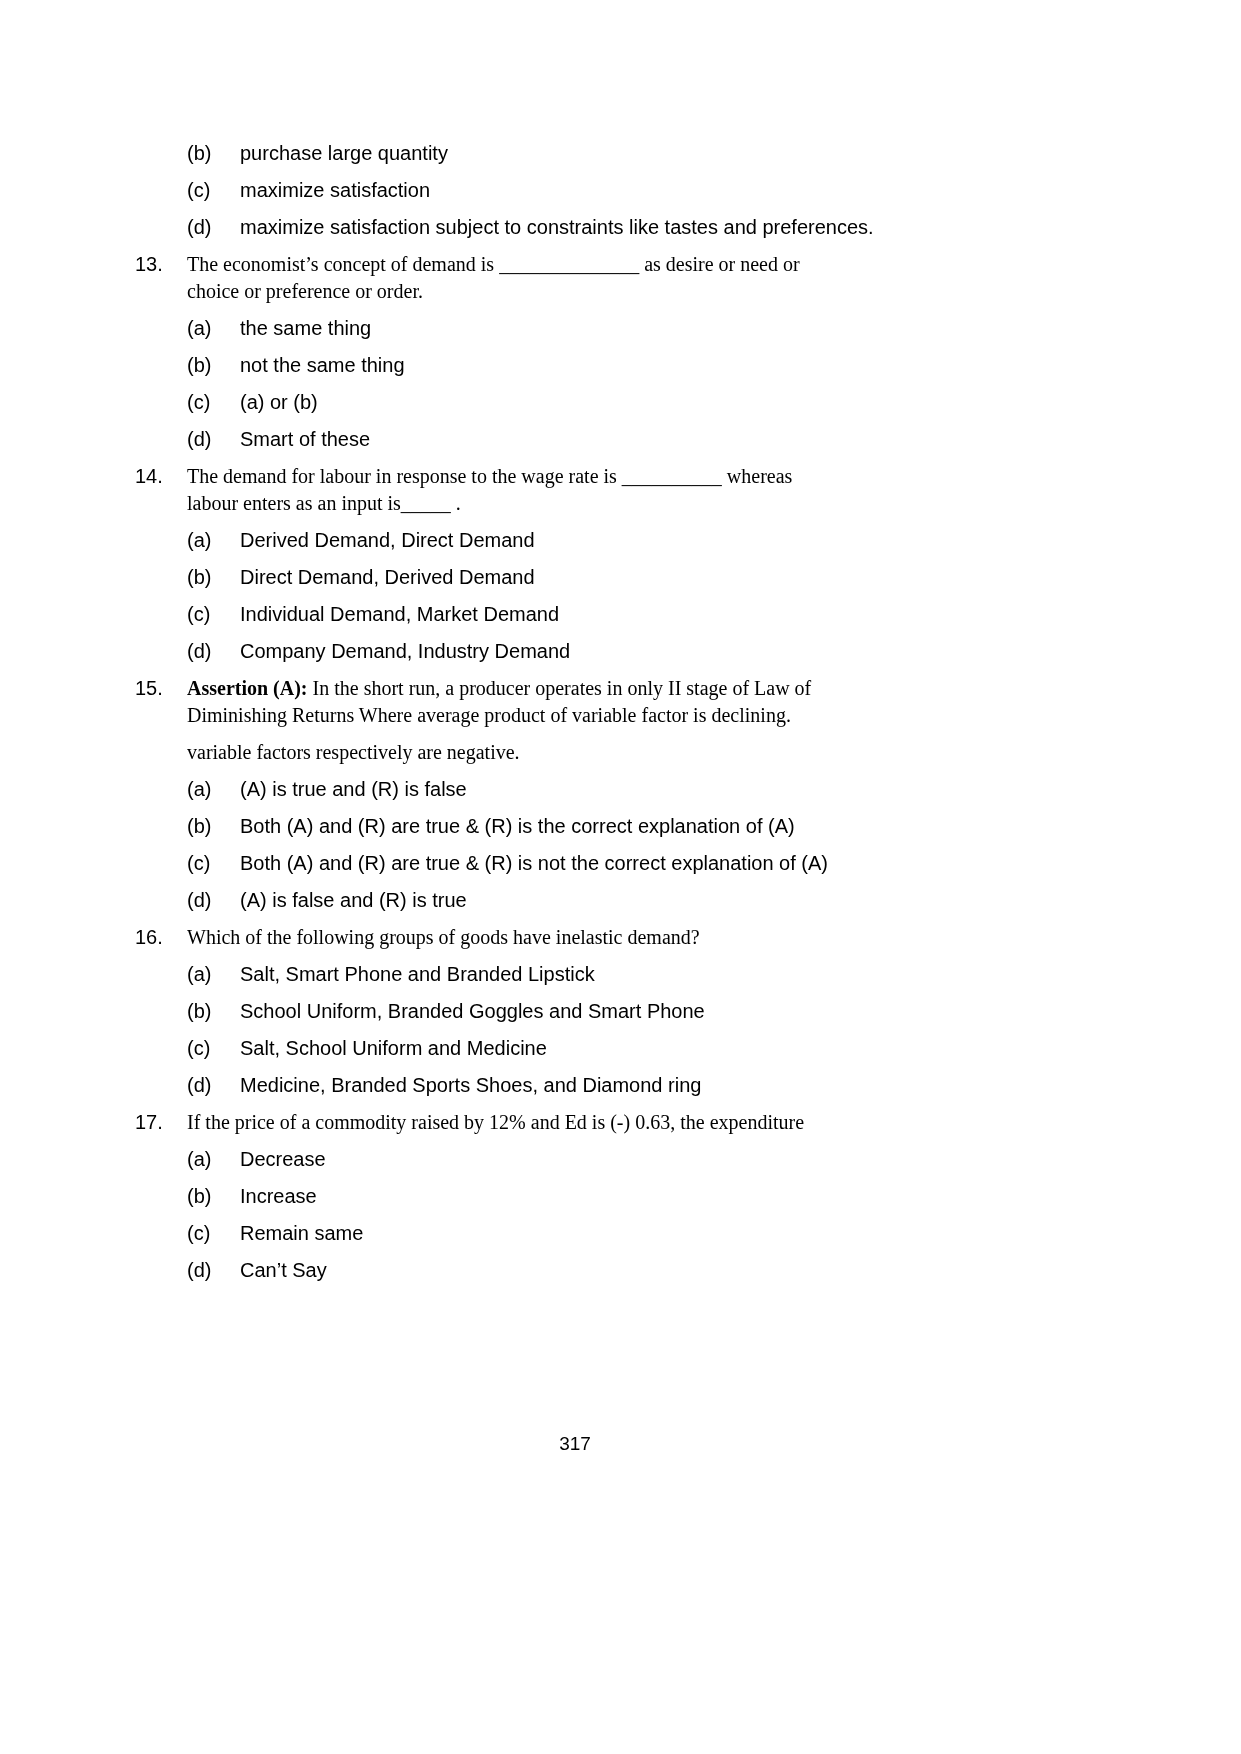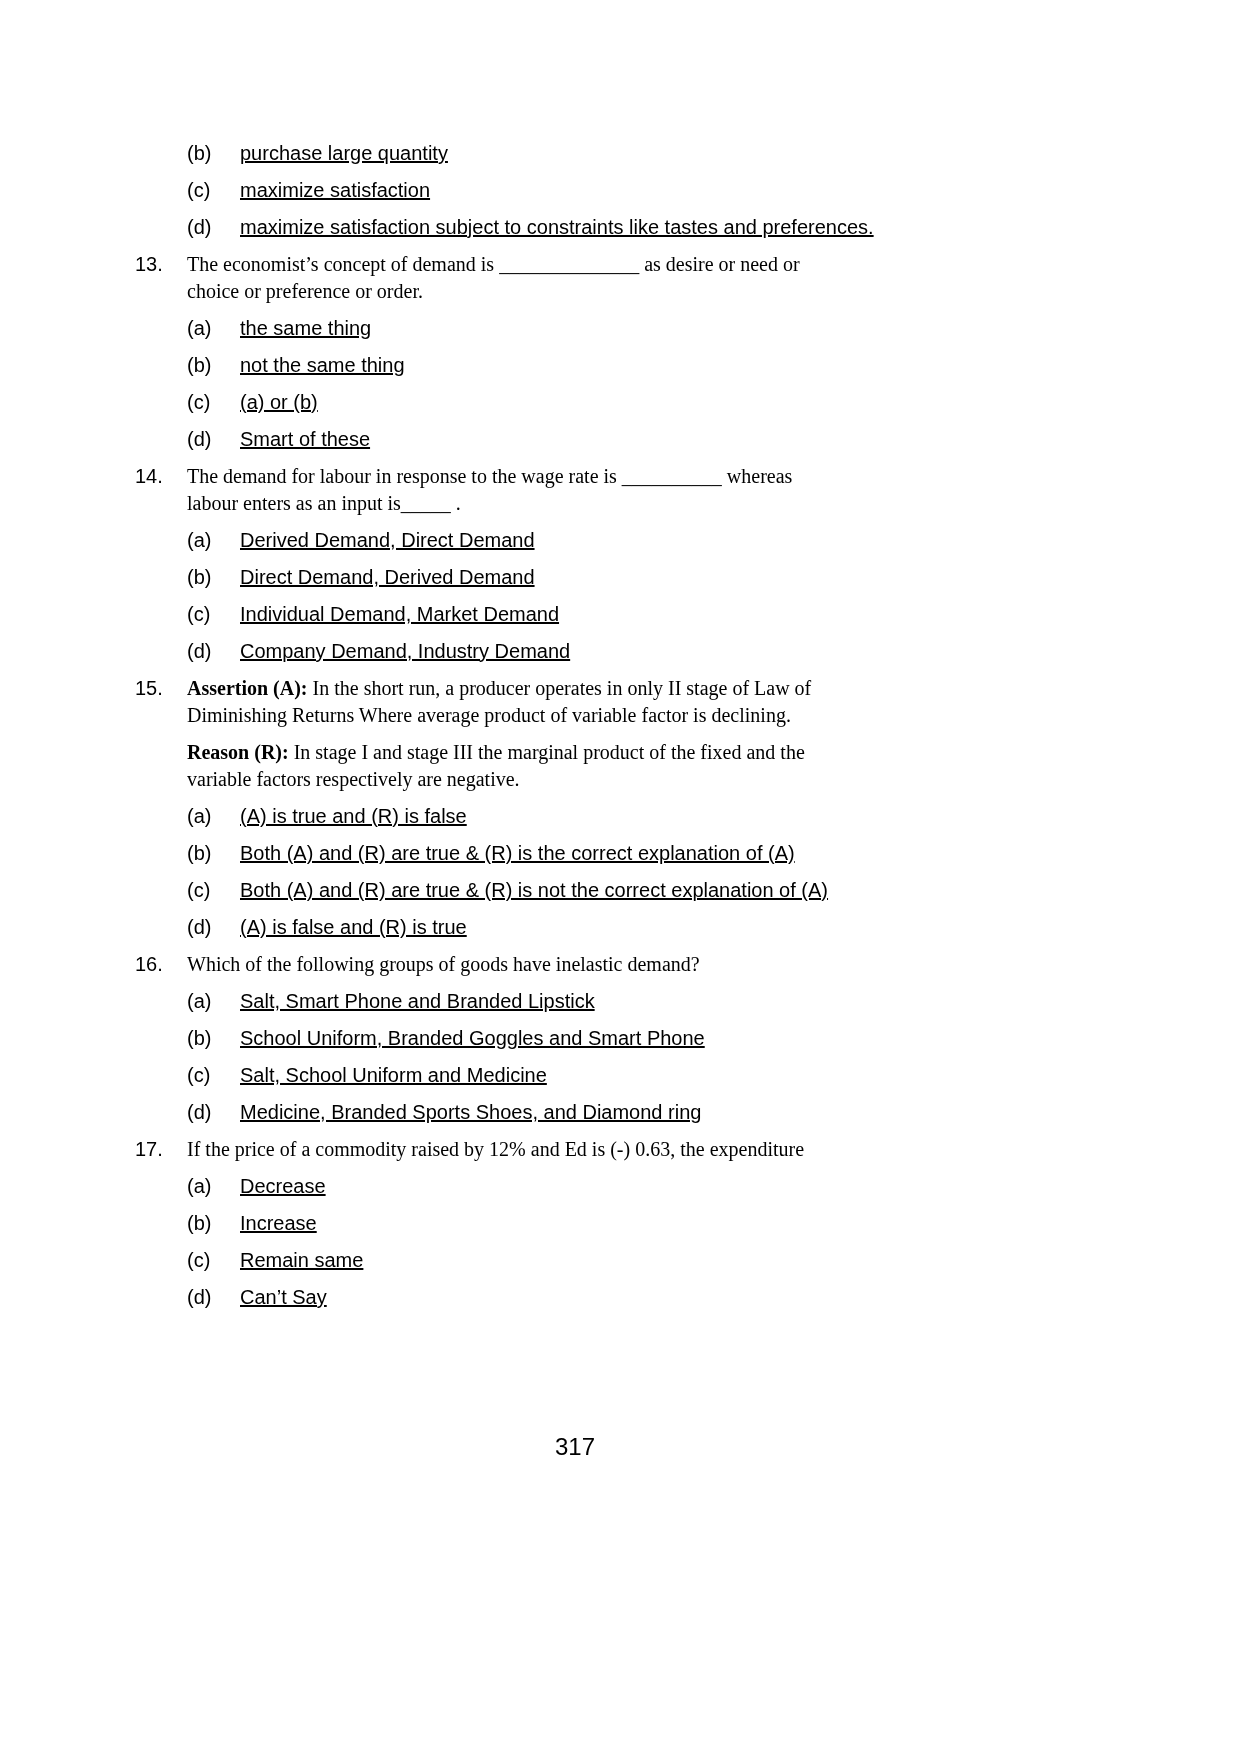--- a/index.html
+++ b/index.html
@@ -18,33 +18,33 @@
     position: absolute;
     left: 135px;
     top: 140px;
     width: 880px;
     font-size: 20px;
     line-height: 27px;
   }
   .block { margin-bottom: 10px; }
   .option { display: flex; margin-left: 52px; }
   .opt-letter { flex: 0 0 53px; }
-  .opt-text { flex: 1; text-decoration: underline; }
+  .opt-text { flex: 1; }
   .question { display: flex; }
   .q-num { flex: 0 0 52px; }
   .q-body { flex: 1; }
   .q-line { min-height: 27px; font-family: Liberation Serif, serif; }
   .bold { font-weight: 700; }
   .page-number {
     position: absolute;
     left: 135px;
     top: 1433px;
     width: 880px;
     text-align: center;
-    font-size: 24px;
+    font-size: 19px;
   }
 </style>
 </head>
 <body>
 
 <div class="page">
   <div class="content">
 
     <div class="option block">
       <span class="opt-letter">(b)</span>
@@ -111,21 +111,20 @@
       <span class="q-num">15.</span>
       <div class="q-body">
         <div class="q-line"><span class="bold">Assertion (A):</span> <span>In the short run, a producer operates in only II stage of Law of</span></div>
         <div class="q-line">Diminishing Returns Where average product of variable factor is declining.</div>
       </div>
     </div>
 
     <div class="question block">
       <span class="q-num"></span>
       <div class="q-body">
-        <div class="q-line"><span class="bold">Reason (R):</span> <span>In stage I and stage III the marginal product of the fixed and the</span></div>
         <div class="q-line">variable factors respectively are negative.</div>
       </div>
     </div>
     <div class="option block">
       <span class="opt-letter">(a)</span>
       <span class="opt-text">(A) is true and (R) is false</span>
     </div>
     <div class="option block">
       <span class="opt-letter">(b)</span>
       <span class="opt-text">Both (A) and (R) are true &amp; (R) is the correct explanation of (A)</span>

